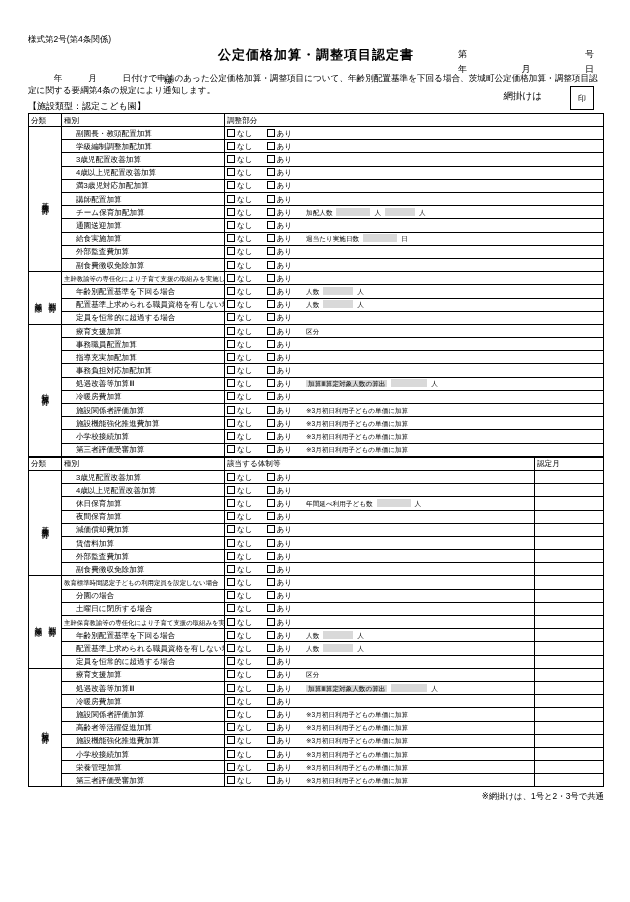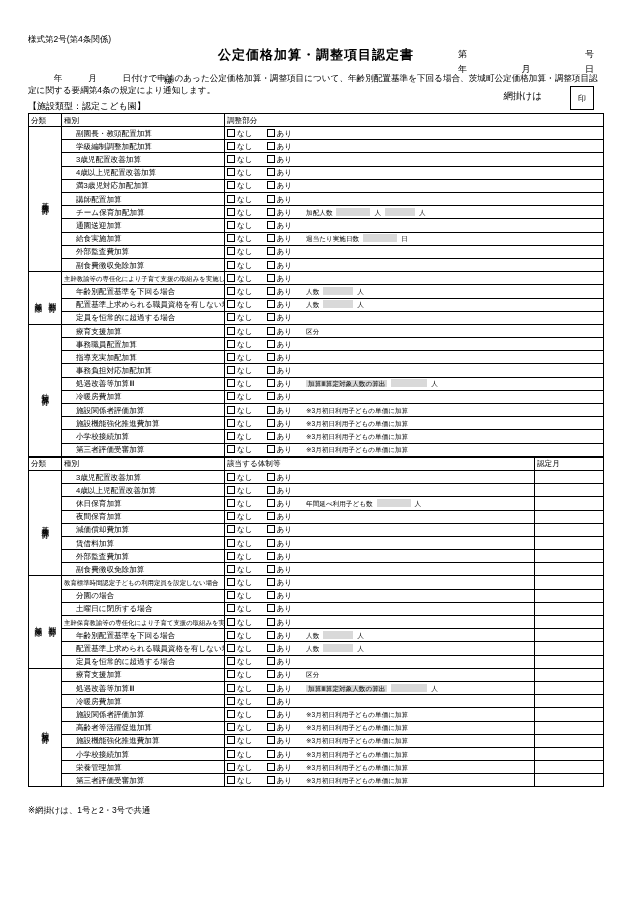--- a/index.html
+++ b/index.html
@@ -22,21 +22,21 @@
   .c-cat{width:28px;text-align:center;}
   .c-kind{width:158px;}
   .c-cont{}
   .c-month{width:64px;}
   .hrow td{text-align:left;font-size:8px;height:13px;}
   .vtxt{writing-mode:vertical-rl;text-orientation:upright;letter-spacing:1px;line-height:1;margin:0 auto;display:block;font-size:7.6px;}
   .cb{display:inline-block;width:6px;height:6px;border:1px solid #000;margin-right:2px;vertical-align:-1px;}
   .opt{display:inline-block;margin-right:14px;}
   .grayfill{display:inline-block;background:#d9d9d9;height:8px;vertical-align:-1px;}
   .sub{font-size:6.6px;}
-  .note{font-size:8.4px;margin-top:18px;}
+  .note{font-size:8.4px;margin-top:4px;text-align:right;}
   .nowrap{white-space:nowrap;overflow:hidden;}
 </style>
 </head>
 <body>
 
 <div class="page">
   <div class="inner">
 
     <div class="formno">様式第2号(第4条関係)</div>
 

